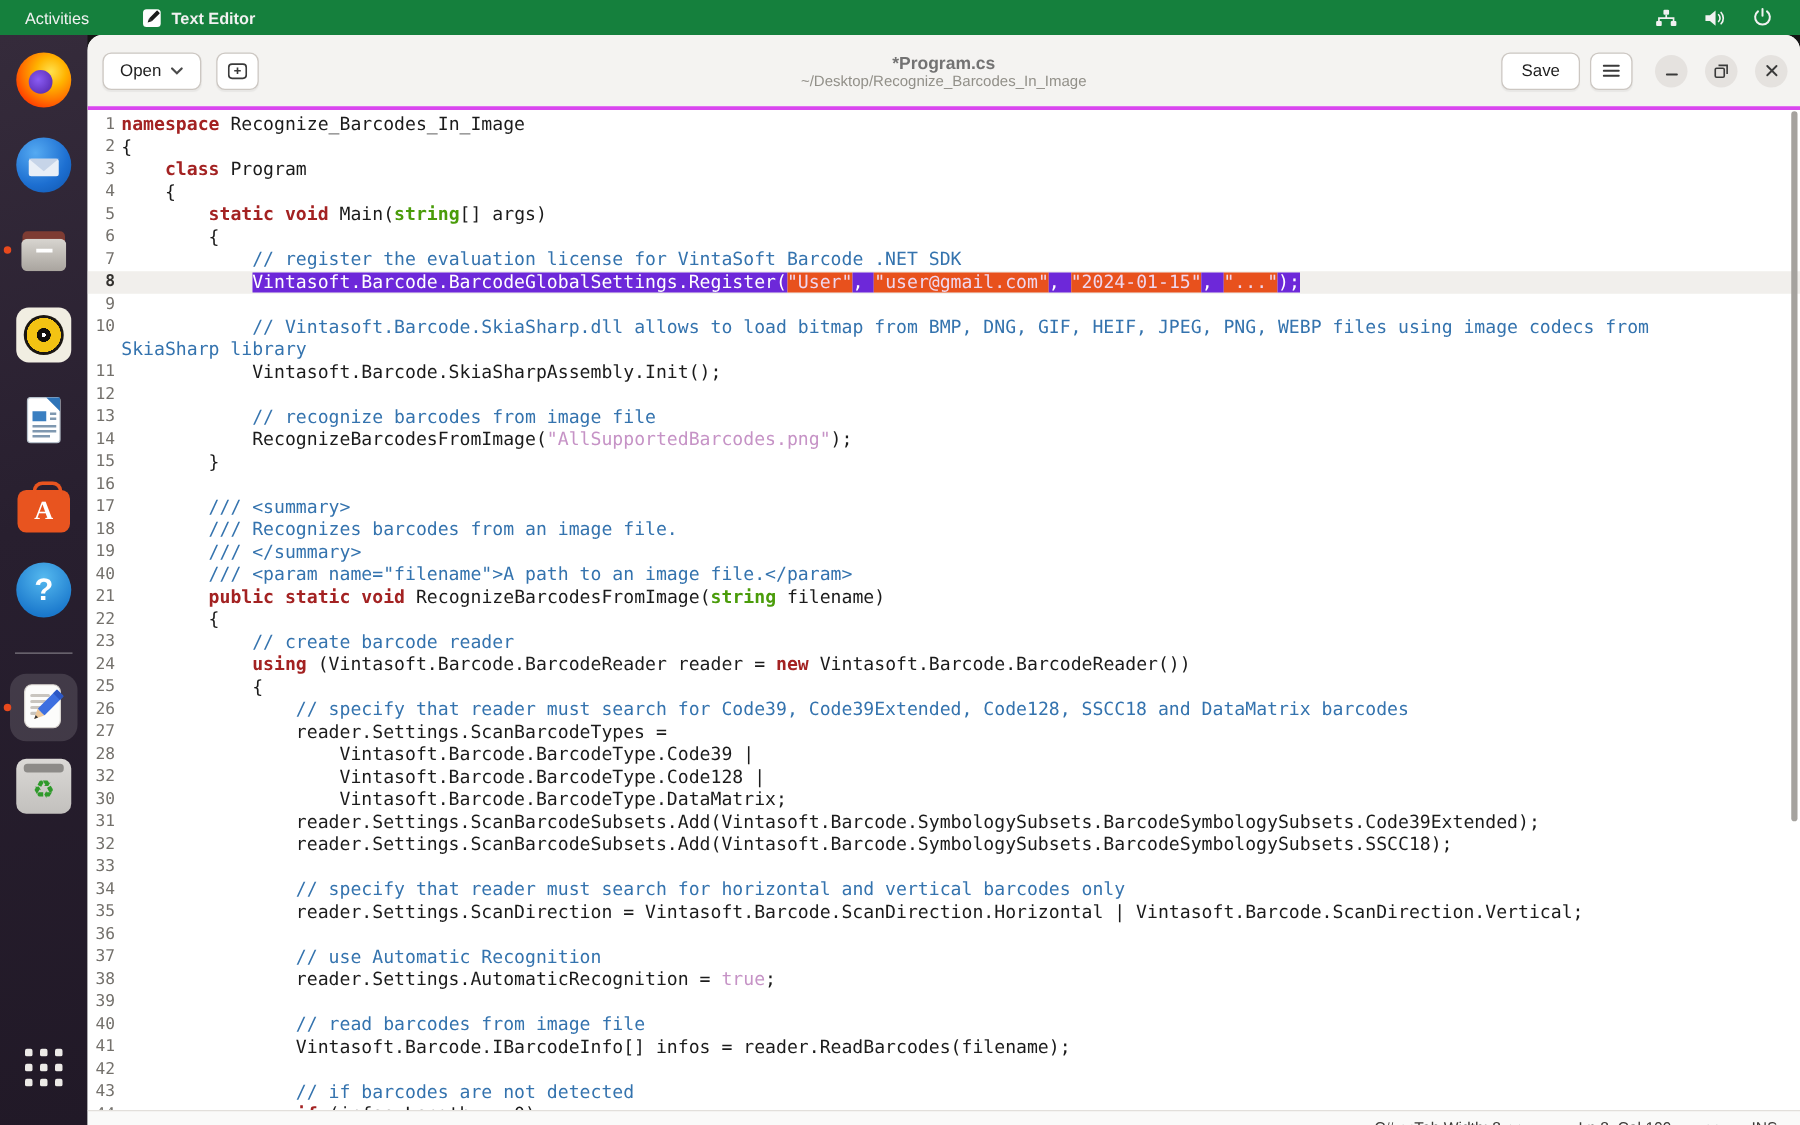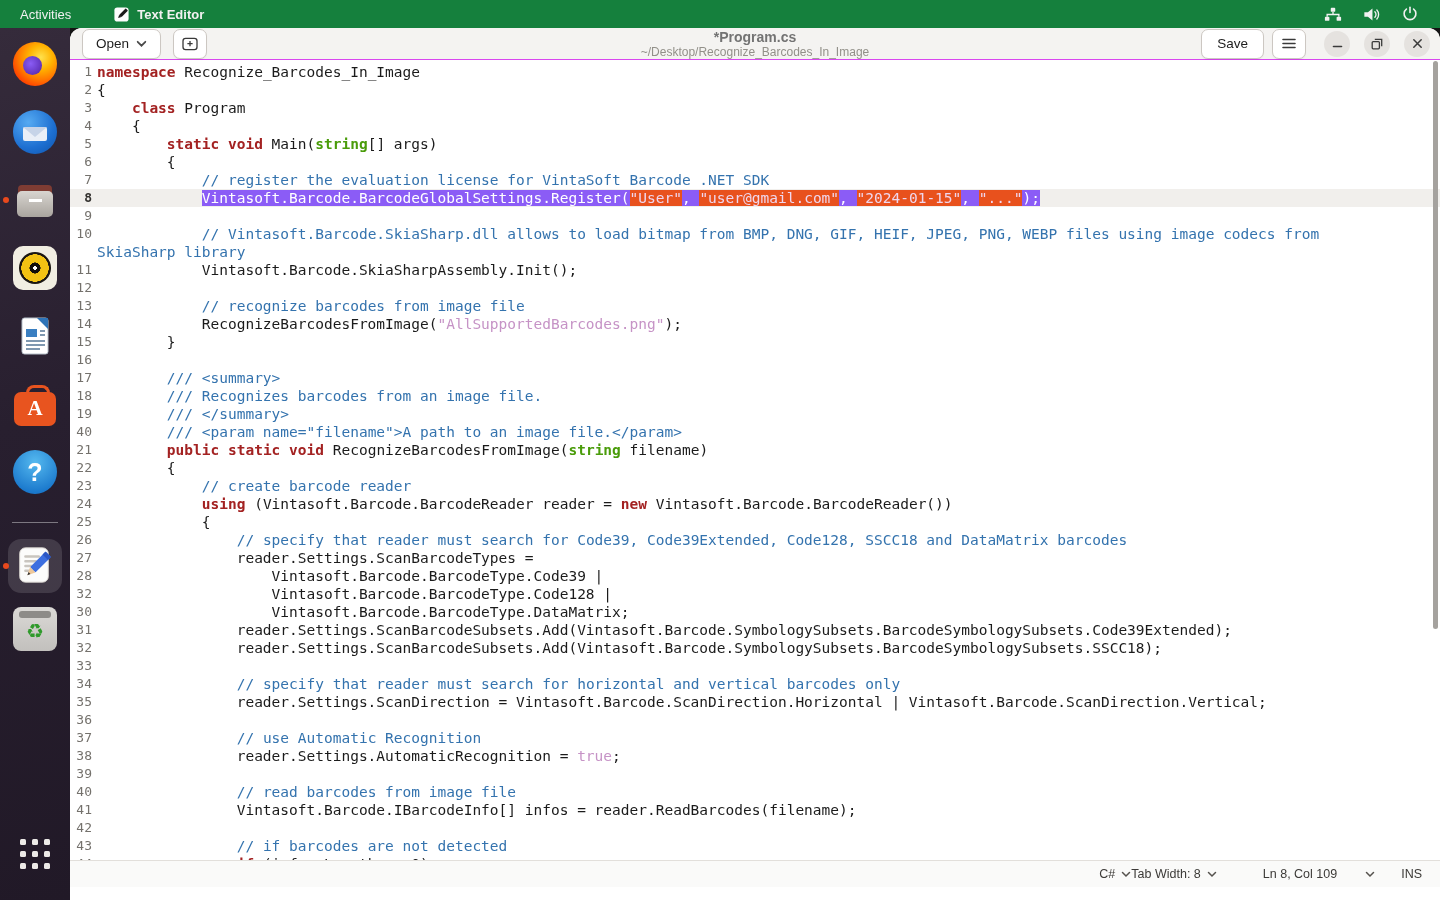--- a/index.html
+++ b/index.html
@@ -70,21 +70,21 @@
     justify-content:center; color:#2f9a2b; font-size:20px; font-family:"DejaVu Sans", sans-serif; }
 
   .ic-showapps { display:grid; grid-template-columns:repeat(3,6px); grid-auto-rows:6px; gap:6px;
     width:auto; height:auto; }
   .ic-showapps i { width:6px; height:6px; border-radius:1.5px; background:#eceae7; }
 
   
   .window { position:absolute; left:70px; top:28px; width:1370px; height:872px; background:#fff;
             border-radius:12px 12px 0 0; overflow:hidden; }
 
-  .headerbar { position:relative; height:32px; background:#f4f3f1; border-bottom:1px solid #d946ef;
+  .headerbar { position:relative; height:60px; background:#f4f3f1; border-bottom:3px solid #d946ef;
                display:flex; align-items:center; padding:0 10px; }
   .hb-btn { height:30px; background:#ffffff; border:1px solid #ccc7c2; border-radius:7px;
             display:inline-flex; align-items:center; justify-content:center; gap:7px;
             font-size:13.5px; color:#1d1d1d; box-shadow:0 1px 1px rgba(0,0,0,.05); cursor:default; }
   .hb-open { padding:0 13px; margin-left:2px; }
   .hb-newtab { width:34px; margin-left:12px; }
   .hb-title { position:absolute; left:0; right:0; top:0; height:100%; display:flex; flex-direction:column;
               align-items:center; justify-content:center; pointer-events:none; }
   .hb-title .t { font-size:14px; font-weight:700; color:#737373; line-height:16px; }
   .hb-title .s { font-size:12px; color:#929089; line-height:14px; }
@@ -102,21 +102,21 @@
   .row { display:flex; height:18px; white-space:pre; }
   .row .ln { width:22px; flex:none; text-align:right; font-size:13px; color:#74716c; user-select:none; }
   .row .tx { margin-left:5px; white-space:pre; }
   .row.cur { background:#f1efec; }
   .row.cur .ln { color:#33312e; font-weight:700; }
   .pl { color:#1b1b1b; }
   .kw { color:#a32222; font-weight:700; }
   .ty { color:#4a9c0a; font-weight:700; }
   .cm { color:#3473ae; }
   .st { color:#c693c6; }
-  .sp { background:#8b5cf6; color:#ffffff; }
+  .sp { background:#6d28d9; color:#ffffff; }
   .ss { background:#e8511d; color:#efd7ee; }
   .scrollbar { position:absolute; right:2px; top:1px; width:5px; height:568px;
                background:#a5a29e; border-radius:3px; }
 
   
   .statusbar { height:27px; border-top:1px solid #e2dfdb; background:#fafaf9;
                display:flex; align-items:center; justify-content:flex-end; padding-right:18px;
                font-size:12.5px; color:#3c3a37; }
   .sb-item { display:inline-flex; align-items:center; gap:6px; cursor:default; }
   .sb-item svg { display:block; }

